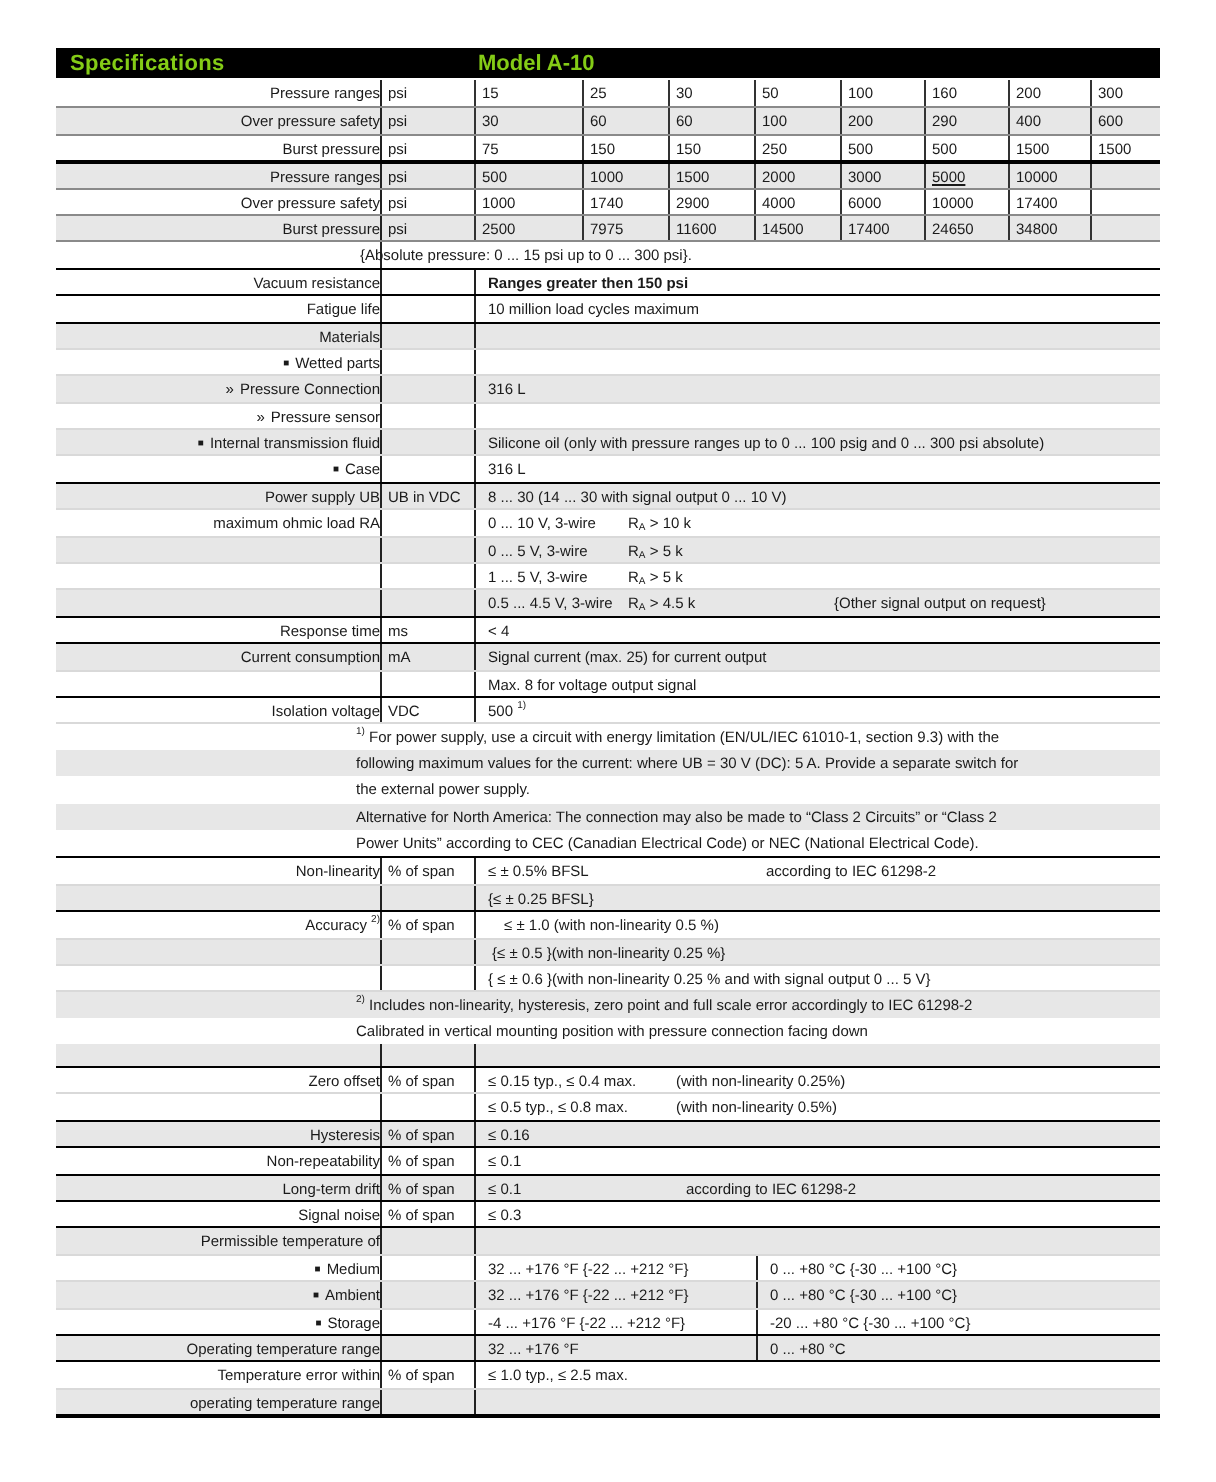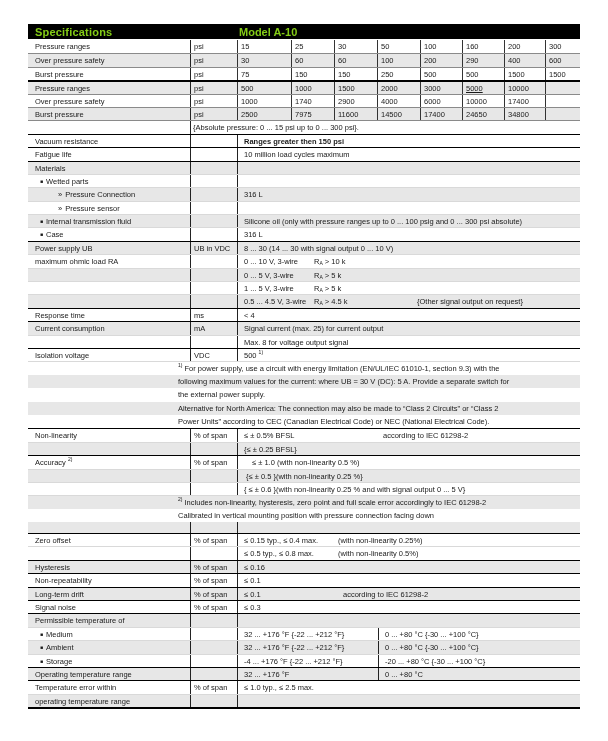--- a/index.html
+++ b/index.html
@@ -32,21 +32,21 @@
     box-sizing:border-box;
     background:#fff;
   }
   .row.shaded{background:#e7e7e7;}
   .row.sp{height:11px;}
   .bt-grid{border-top:1px solid #8a8a8a;}
   .bt-thin{border-top:1px solid #d9d9d9;}
   .bt-section{border-top:1.5px solid #000;}
   .bt-heavy{border-top:2px solid #000;}
   #table{border-bottom:2px solid #000;}
-  .c-label{width:162px;flex:none;padding-left:7px;box-sizing:border-box;white-space:nowrap;overflow:hidden;}
+  .c-label{width:162px;flex:none;padding-left:7px;box-sizing:border-box;white-space:nowrap;overflow:hidden;text-align:right;}
   .c-label.lv1{padding-left:12px;}
   .c-label.lv2{padding-left:30px;}
   .blt{font-size:5px;vertical-align:1px;margin-right:3px;}
   .blt2{margin-right:3px;}
   .c-unit{width:47px;flex:none;border-left:1px solid #222;padding-left:3px;box-sizing:border-box;white-space:nowrap;}
   .c-val{width:343px;flex:none;border-left:1px solid #222;position:relative;box-sizing:border-box;white-space:nowrap;}
   .vp{position:absolute;top:0;white-space:nowrap;}
   .gcell{flex:none;border-left:1px solid #333;padding-left:3px;box-sizing:border-box;overflow:hidden;}
   .span-text{position:absolute;top:0;white-space:nowrap;}
   .vline190{position:absolute;left:162px;top:0;bottom:0;border-left:1px solid #222;}
@@ -132,21 +132,21 @@
           <div class="gcell" style="width: 43px;">7975</div>
           <div class="gcell" style="width: 43px;">11600</div>
           <div class="gcell" style="width: 43px;">14500</div>
           <div class="gcell" style="width: 42px;">17400</div>
           <div class="gcell" style="width: 42px;">24650</div>
           <div class="gcell" style="width: 41px;">34800</div>
           <div class="gcell" style="width: 35px;"></div>
         </div>
         <div class="row bt-grid">
           <div class="vline190"></div>
-          <div class="span-text" style="left: 165px;">{Absolute pressure: 0 ... 15 psi up to 0 ... 300 psi}.</div>
+          <div class="span-text" style="left: 152px;">{Absolute pressure: 0 ... 15 psi up to 0 ... 300 psi}.</div>
         </div>
         <div class="row bt-section">
           <div class="c-label">Vacuum resistance</div>
           <div class="c-unit"></div>
           <div class="c-val">
             <div class="vp" style="left: 6px; font-weight: bold;">Ranges greater then 150 psi</div>
           </div>
         </div>
         <div class="row bt-section">
           <div class="c-label">Fatigue life</div>

